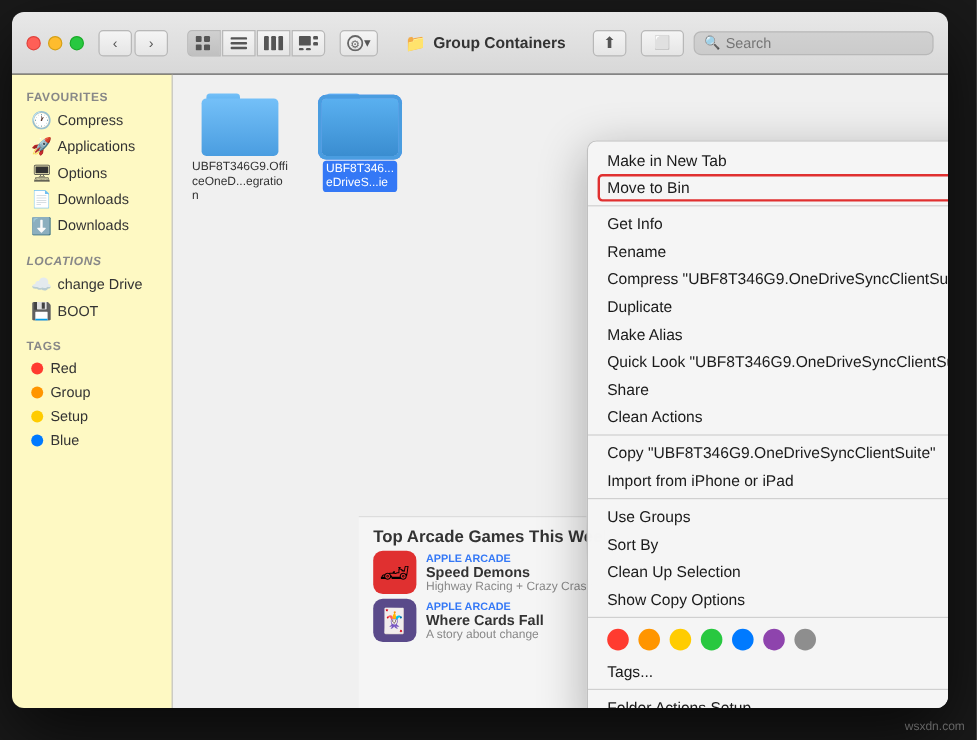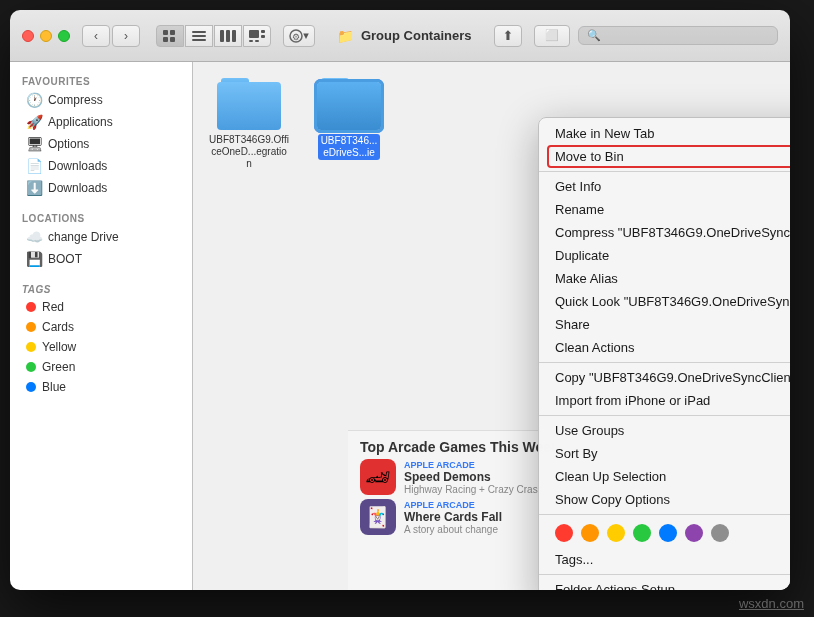--- a/index.html
+++ b/index.html
@@ -157,22 +157,22 @@
 
     
     .main-content {
       display: flex;
       flex: 1;
       overflow: hidden;
     }
 
     
     .sidebar {
-      width: 183px;
-      background: #ffffff;
+      width: 134px;
+      background: #fef9c3;
       border-right: 1px solid #c0c0c0;
       padding: 8px 0;
       overflow-y: auto;
       flex-shrink: 0;
     }
 
     .sidebar-section-label {
       font-size: 10px;
       font-weight: 700;
       color: #888;
@@ -248,21 +248,20 @@
     }
 
     .folder-selected .folder-body {
       background: linear-gradient(180deg, #5aadee 0%, #3a8dd0 100%);
       outline: 3px solid #4a9de0;
     }
 
     .file-label {
       font-size: 10px;
       color: #333;
-      text-align: center;
       margin-top: 4px;
       line-height: 1.2;
       word-break: break-all;
     }
 
     .file-label.selected {
       background: #3478f6;
       color: white;
       border-radius: 3px;
       padding: 1px 3px;
@@ -462,20 +461,21 @@
     <div class="title-center">
       <span style="font-size:14px;">📁</span>
       <span>Group Containers</span>
     </div>
 
     <div class="share-btn">⬆</div>
     <div class="action-btn" style="width:36px;">⬜</div>
 
     <div class="search-bar">
       <span style="color:#888; font-size:11px;">🔍</span>
+      <input type="text" placeholder="Search" style="">
     </div>
   </div>
 
   <div class="main-content">
 
     <div class="sidebar">
       <div class="sidebar-section-label">Favourites</div>
 
       <div class="sidebar-item">
         <span class="sidebar-icon">🕐</span>
@@ -491,48 +491,44 @@
       </div>
       <div class="sidebar-item">
         <span class="sidebar-icon">📄</span>
         <span>Downloads</span>
       </div>
       <div class="sidebar-item">
         <span class="sidebar-icon">⬇️</span>
         <span>Downloads</span>
       </div>
 
-      <div class="sidebar-section-label" style="margin-top:8px;">Locations</div>
+      <div class="sidebar-section-label" style="margin-top:8px;font-style:italic;">Locations</div>
 
       <div class="sidebar-item">
         <span class="sidebar-icon">☁️</span>
         <span>change Drive</span>
       </div>
       <div class="sidebar-item">
         <span class="sidebar-icon">💾</span>
         <span>BOOT</span>
       </div>
 
-      <div class="sidebar-section-label" style="margin-top:8px;font-style:italic;">Tags</div>
+      <div class="sidebar-section-label" style="margin-top:8px;">Tags</div>
 
       <div class="sidebar-item">
         <span style="width:10px;height:10px;border-radius:50%;background:#ff3b30;display:inline-block;"></span>
         <span>Red</span>
       </div>
       <div class="sidebar-item">
         <span style="width:10px;height:10px;border-radius:50%;background:#ff9500;display:inline-block;"></span>
-        <span>Cards</span>
+        <span>Group</span>
       </div>
       <div class="sidebar-item">
         <span style="width:10px;height:10px;border-radius:50%;background:#ffcc00;display:inline-block;"></span>
-        <span>Yellow</span>
-      </div>
-      <div class="sidebar-item">
-        <span style="width:10px;height:10px;border-radius:50%;background:#28c840;display:inline-block;"></span>
-        <span>Green</span>
+        <span>Setup</span>
       </div>
       <div class="sidebar-item">
         <span style="width:10px;height:10px;border-radius:50%;background:#007aff;display:inline-block;"></span>
         <span>Blue</span>
       </div>
     </div>
 
     <div class="file-area">
       <div class="file-grid">
 
@@ -649,13 +645,13 @@
         <div class="menu-item">
           <span>Folder Actions Setup...</span>
         </div>
 
       </div>
 
     </div>
   </div>
 </div>
 
-<div style="position:absolute;bottom:6px;right:10px;font-size:13px;color:rgba(180,180,180,0.5);text-decoration:underline;">wsxdn.com</div>
+<div style="position:absolute;bottom:6px;right:10px;font-size:10px;color:rgba(180,180,180,0.5);">wsxdn.com</div>
 
 </body></html>

